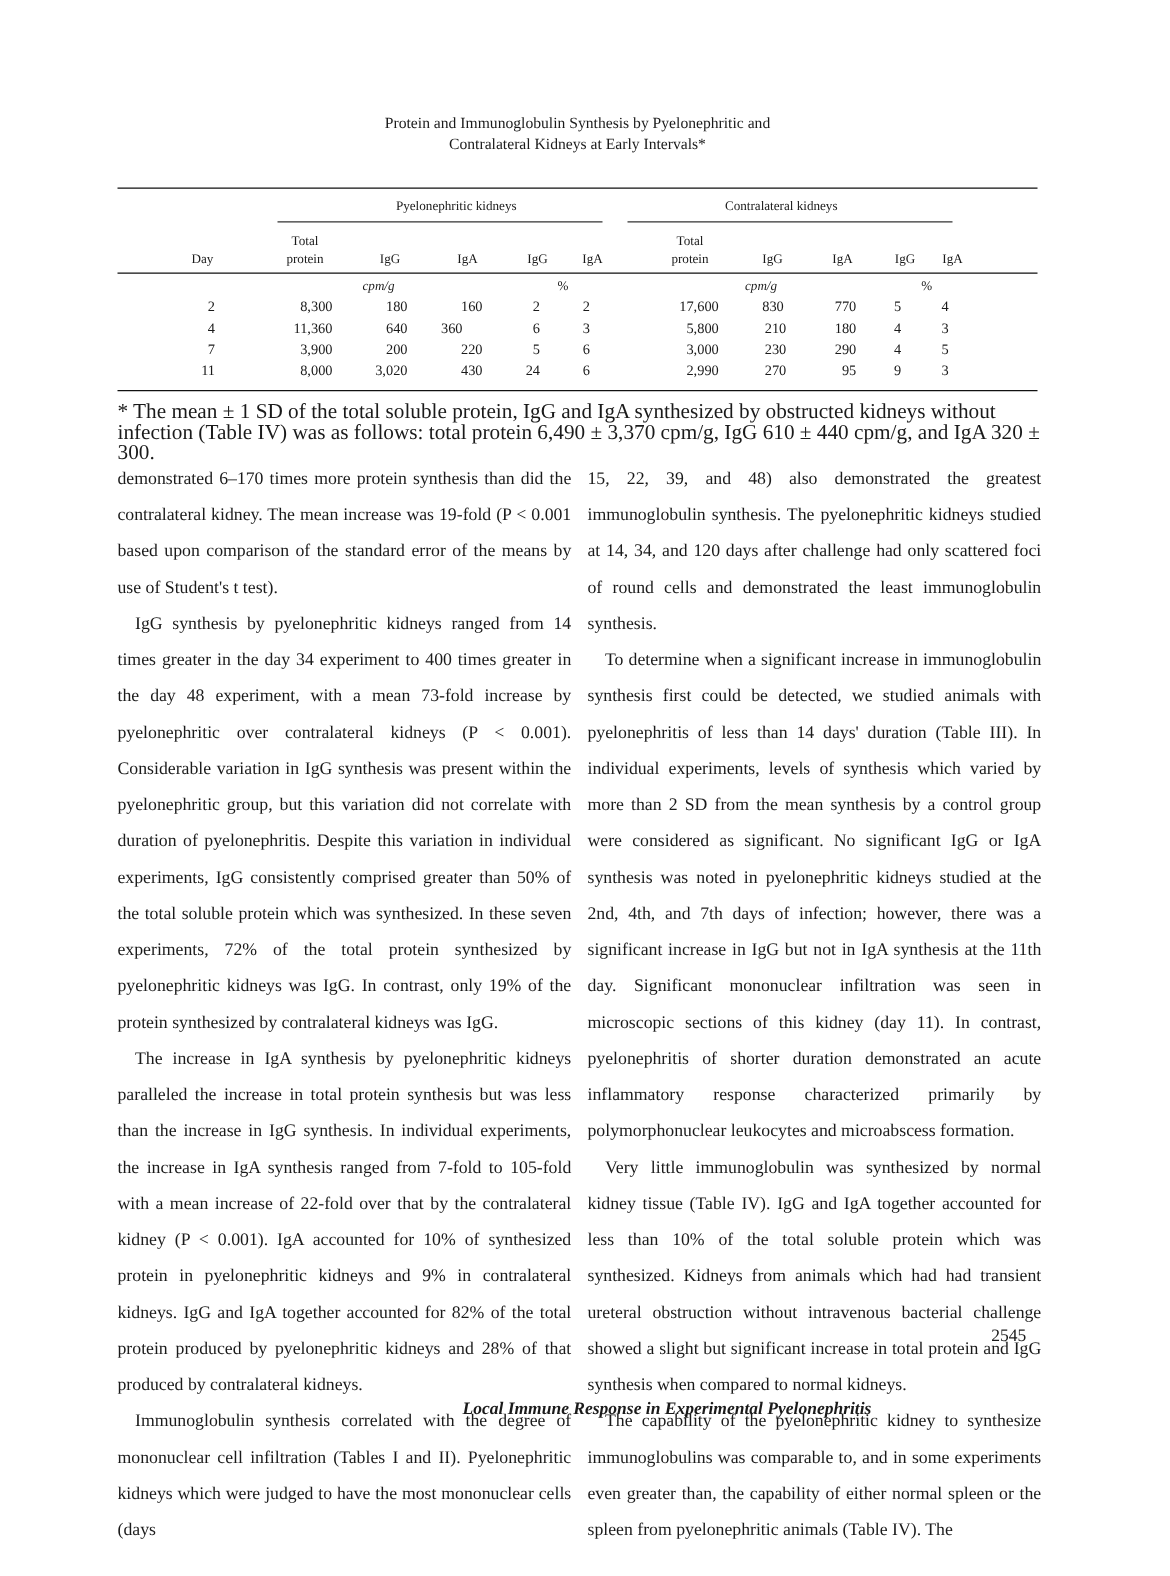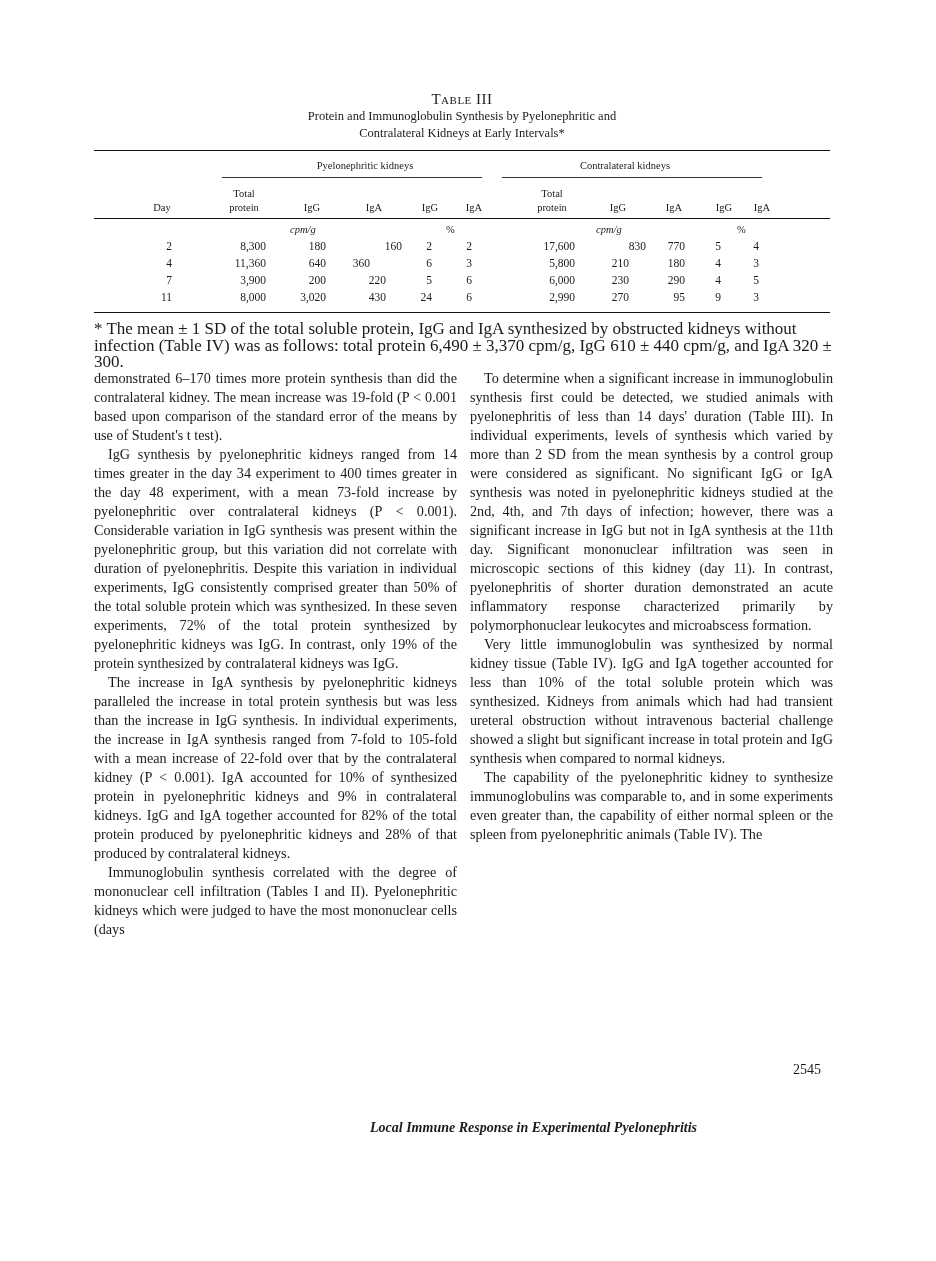--- a/index.html
+++ b/index.html
@@ -28,39 +28,38 @@
     .unit { position: absolute; font-size: 10.5px; font-style: italic; }
     .r { text-align: right; }
     .c { text-align: center; }
 
     .footnote {
       position: absolute; left: 94px; top: 321px; width: 740px;
       font-size: 17px; line-height: 16.5px;
     }
 
     
-    .col { position: absolute; top: 369px; width: 363px; font-size: 14.2px; line-height: 19px; text-align: justify; }
+    .col { position: absolute; top: 369px; width: 363px; font-size: 14.2px; line-height: 29px; text-align: justify; }
     .col-left { left: 94px; }
     .col-right { left: 470px; }
     .col p { margin: 0; }
     .col p.indent { text-indent: 14px; }
 
     .running-footer {
       position: absolute; top: 1120px; left: 370px; font-size: 14px;
       font-style: italic; font-weight: bold;
     }
     .page-number { position: absolute; top: 1062px; left: 793px; font-size: 14px; }
   </style>
 </head>
 <body>
 
 <div class="page">
 
   <div class="table-block">
-    <div class="table-label">Table III</div>
     <div class="table-caption">Protein and Immunoglobulin Synthesis by Pyelonephritic and</div>
     <div class="table-caption">Contralateral Kidneys at Early Intervals*</div>
 
     <div class="rule-heavy" style="top:60px;"></div>
 
     <div class="grp" style="left:155px; top:70px; width:232px;">Pyelonephritic kidneys</div>
     <div class="grp" style="left:418px; top:70px; width:226px;">Contralateral kidneys</div>
     <div class="rule-thin" style="left:128px; top:87px; width:260px;"></div>
     <div class="rule-thin" style="left:408px; top:87px; width:260px;"></div>
 
@@ -84,25 +83,25 @@
     <div class="unit" style="left:196px; top:134px;">cpm/g</div>
     <div class="unit" style="left:352px; top:134px; font-style:normal;">%</div>
     <div class="unit" style="left:502px; top:134px;">cpm/g</div>
     <div class="unit" style="left:643px; top:134px; font-style:normal;">%</div>
 
     <div id="table-rows">
         <div>
           <div class="td r" style="left: 18px; width: 60px; top: 150px;">2</div>
           <div class="td r" style="left: 112px; width: 60px; top: 150px;">8,300</div>
           <div class="td r" style="left: 172px; width: 60px; top: 150px;">180</div>
-          <div class="td r" style="left: 232px; width: 60px; top: 150px; margin-left: 16px;">160</div>
+          <div class="td r" style="left: 232px; width: 60px; top: 150px;">160</div>
           <div class="td r" style="left: 278px; width: 60px; top: 150px;">2</div>
           <div class="td r" style="left: 318px; width: 60px; top: 150px;">2</div>
           <div class="td r" style="left: 421px; width: 60px; top: 150px;">17,600</div>
-          <div class="td r" style="left: 492px; width: 60px; top: 150px;">830</div>
+          <div class="td r" style="left: 473px; width: 60px; top: 150px;">830</div>
           <div class="td r" style="left: 531px; width: 60px; top: 150px;">770</div>
           <div class="td r" style="left: 567px; width: 60px; top: 150px;">5</div>
           <div class="td r" style="left: 605px; width: 60px; top: 150px;">4</div>
         </div>
         <div>
           <div class="td r" style="left: 18px; width: 60px; top: 167px;">4</div>
           <div class="td r" style="left: 112px; width: 60px; top: 167px;">11,360</div>
           <div class="td r" style="left: 172px; width: 60px; top: 167px;">640</div>
           <div class="td r" style="left: 232px; width: 44px; top: 167px;">360</div>
           <div class="td r" style="left: 278px; width: 60px; top: 167px;">6</div>
@@ -113,21 +112,21 @@
           <div class="td r" style="left: 567px; width: 60px; top: 167px;">4</div>
           <div class="td r" style="left: 605px; width: 60px; top: 167px;">3</div>
         </div>
         <div>
           <div class="td r" style="left: 18px; width: 60px; top: 184px;">7</div>
           <div class="td r" style="left: 112px; width: 60px; top: 184px;">3,900</div>
           <div class="td r" style="left: 172px; width: 60px; top: 184px;">200</div>
           <div class="td r" style="left: 232px; width: 60px; top: 184px;">220</div>
           <div class="td r" style="left: 278px; width: 60px; top: 184px;">5</div>
           <div class="td r" style="left: 318px; width: 60px; top: 184px;">6</div>
-          <div class="td r" style="left: 421px; width: 60px; top: 184px;">6,000</div>
+          <div class="td r" style="left: 421px; width: 60px; top: 184px;">3,000</div>
           <div class="td r" style="left: 475px; width: 60px; top: 184px;">230</div>
           <div class="td r" style="left: 531px; width: 60px; top: 184px;">290</div>
           <div class="td r" style="left: 567px; width: 60px; top: 184px;">4</div>
           <div class="td r" style="left: 605px; width: 60px; top: 184px;">5</div>
         </div>
         <div>
           <div class="td r" style="left: 18px; width: 60px; top: 201px;">11</div>
           <div class="td r" style="left: 112px; width: 60px; top: 201px;">8,000</div>
           <div class="td r" style="left: 172px; width: 60px; top: 201px;">3,020</div>
           <div class="td r" style="left: 232px; width: 60px; top: 201px;">430</div>
@@ -147,20 +146,21 @@
   <div class="footnote">* The mean ± 1 SD of the total soluble protein, IgG and IgA synthesized by obstructed kidneys without infection (Table IV) was as follows: total protein 6,490 ± 3,370 cpm/g, IgG 610 ± 440 cpm/g, and IgA 320 ± 300.</div>
 
   <div class="col col-left">
     <p>demonstrated 6–170 times more protein synthesis than did the contralateral kidney. The mean increase was 19-fold (P &lt; 0.001 based upon comparison of the standard error of the means by use of Student's t test).</p>
     <p class="indent">IgG synthesis by pyelonephritic kidneys ranged from 14 times greater in the day 34 experiment to 400 times greater in the day 48 experiment, with a mean 73-fold increase by pyelonephritic over contralateral kidneys (P &lt; 0.001). Considerable variation in IgG synthesis was present within the pyelonephritic group, but this variation did not correlate with duration of pyelonephritis. Despite this variation in individual experiments, IgG consistently comprised greater than 50% of the total soluble protein which was synthesized. In these seven experiments, 72% of the total protein synthesized by pyelonephritic kidneys was IgG. In contrast, only 19% of the protein synthesized by contralateral kidneys was IgG.</p>
     <p class="indent">The increase in IgA synthesis by pyelonephritic kidneys paralleled the increase in total protein synthesis but was less than the increase in IgG synthesis. In individual experiments, the increase in IgA synthesis ranged from 7-fold to 105-fold with a mean increase of 22-fold over that by the contralateral kidney (P &lt; 0.001). IgA accounted for 10% of synthesized protein in pyelonephritic kidneys and 9% in contralateral kidneys. IgG and IgA together accounted for 82% of the total protein produced by pyelonephritic kidneys and 28% of that produced by contralateral kidneys.</p>
     <p class="indent">Immunoglobulin synthesis correlated with the degree of mononuclear cell infiltration (Tables I and II). Pyelonephritic kidneys which were judged to have the most mononuclear cells (days</p>
   </div>
 
   <div class="col col-right">
+    <p>15, 22, 39, and 48) also demonstrated the greatest immunoglobulin synthesis. The pyelonephritic kidneys studied at 14, 34, and 120 days after challenge had only scattered foci of round cells and demonstrated the least immunoglobulin synthesis.</p>
     <p class="indent">To determine when a significant increase in immunoglobulin synthesis first could be detected, we studied animals with pyelonephritis of less than 14 days' duration (Table III). In individual experiments, levels of synthesis which varied by more than 2 SD from the mean synthesis by a control group were considered as significant. No significant IgG or IgA synthesis was noted in pyelonephritic kidneys studied at the 2nd, 4th, and 7th days of infection; however, there was a significant increase in IgG but not in IgA synthesis at the 11th day. Significant mononuclear infiltration was seen in microscopic sections of this kidney (day 11). In contrast, pyelonephritis of shorter duration demonstrated an acute inflammatory response characterized primarily by polymorphonuclear leukocytes and microabscess formation.</p>
     <p class="indent">Very little immunoglobulin was synthesized by normal kidney tissue (Table IV). IgG and IgA together accounted for less than 10% of the total soluble protein which was synthesized. Kidneys from animals which had had transient ureteral obstruction without intravenous bacterial challenge showed a slight but significant increase in total protein and IgG synthesis when compared to normal kidneys.</p>
     <p class="indent">The capability of the pyelonephritic kidney to synthesize immunoglobulins was comparable to, and in some experiments even greater than, the capability of either normal spleen or the spleen from pyelonephritic animals (Table IV). The</p>
   </div>
 
   <div class="running-footer">Local Immune Response in Experimental Pyelonephritis</div>
   <div class="page-number">2545</div>
 </div>
 
 </body></html>

